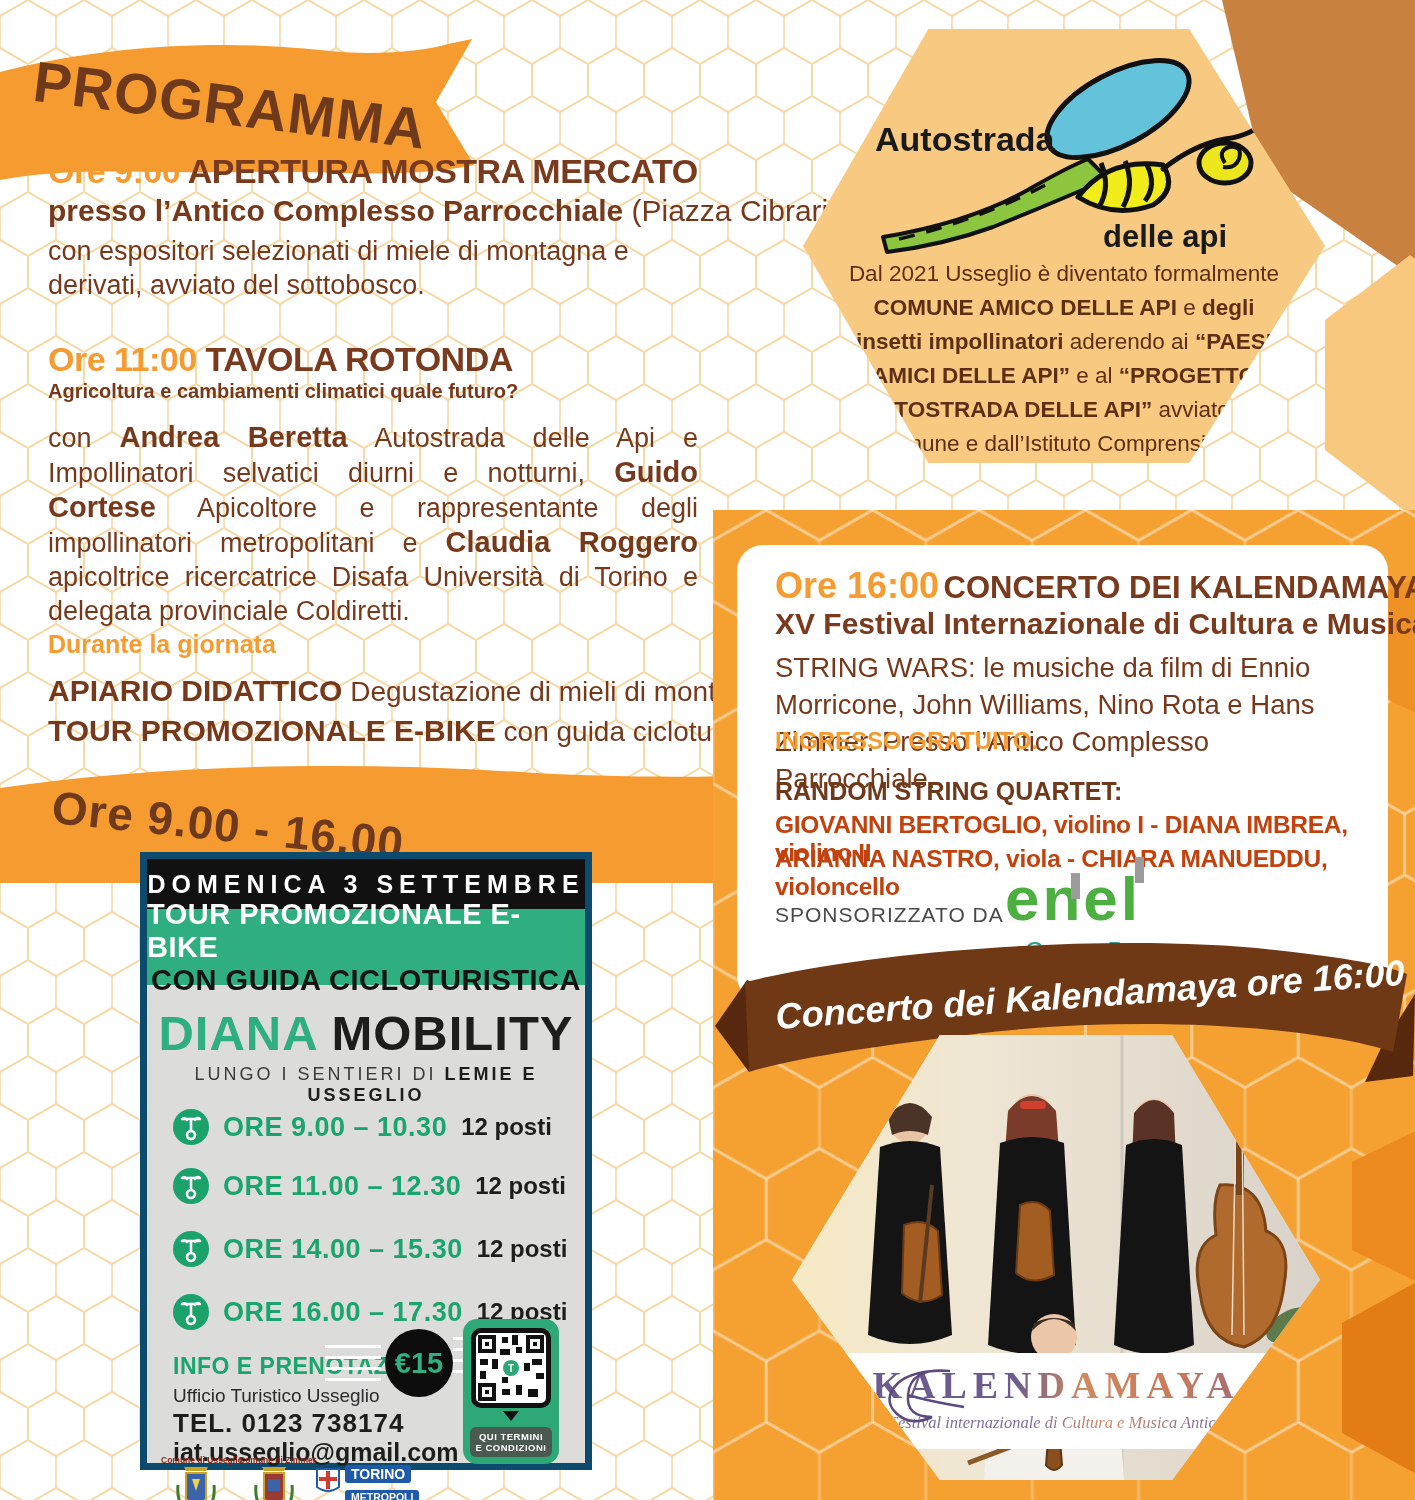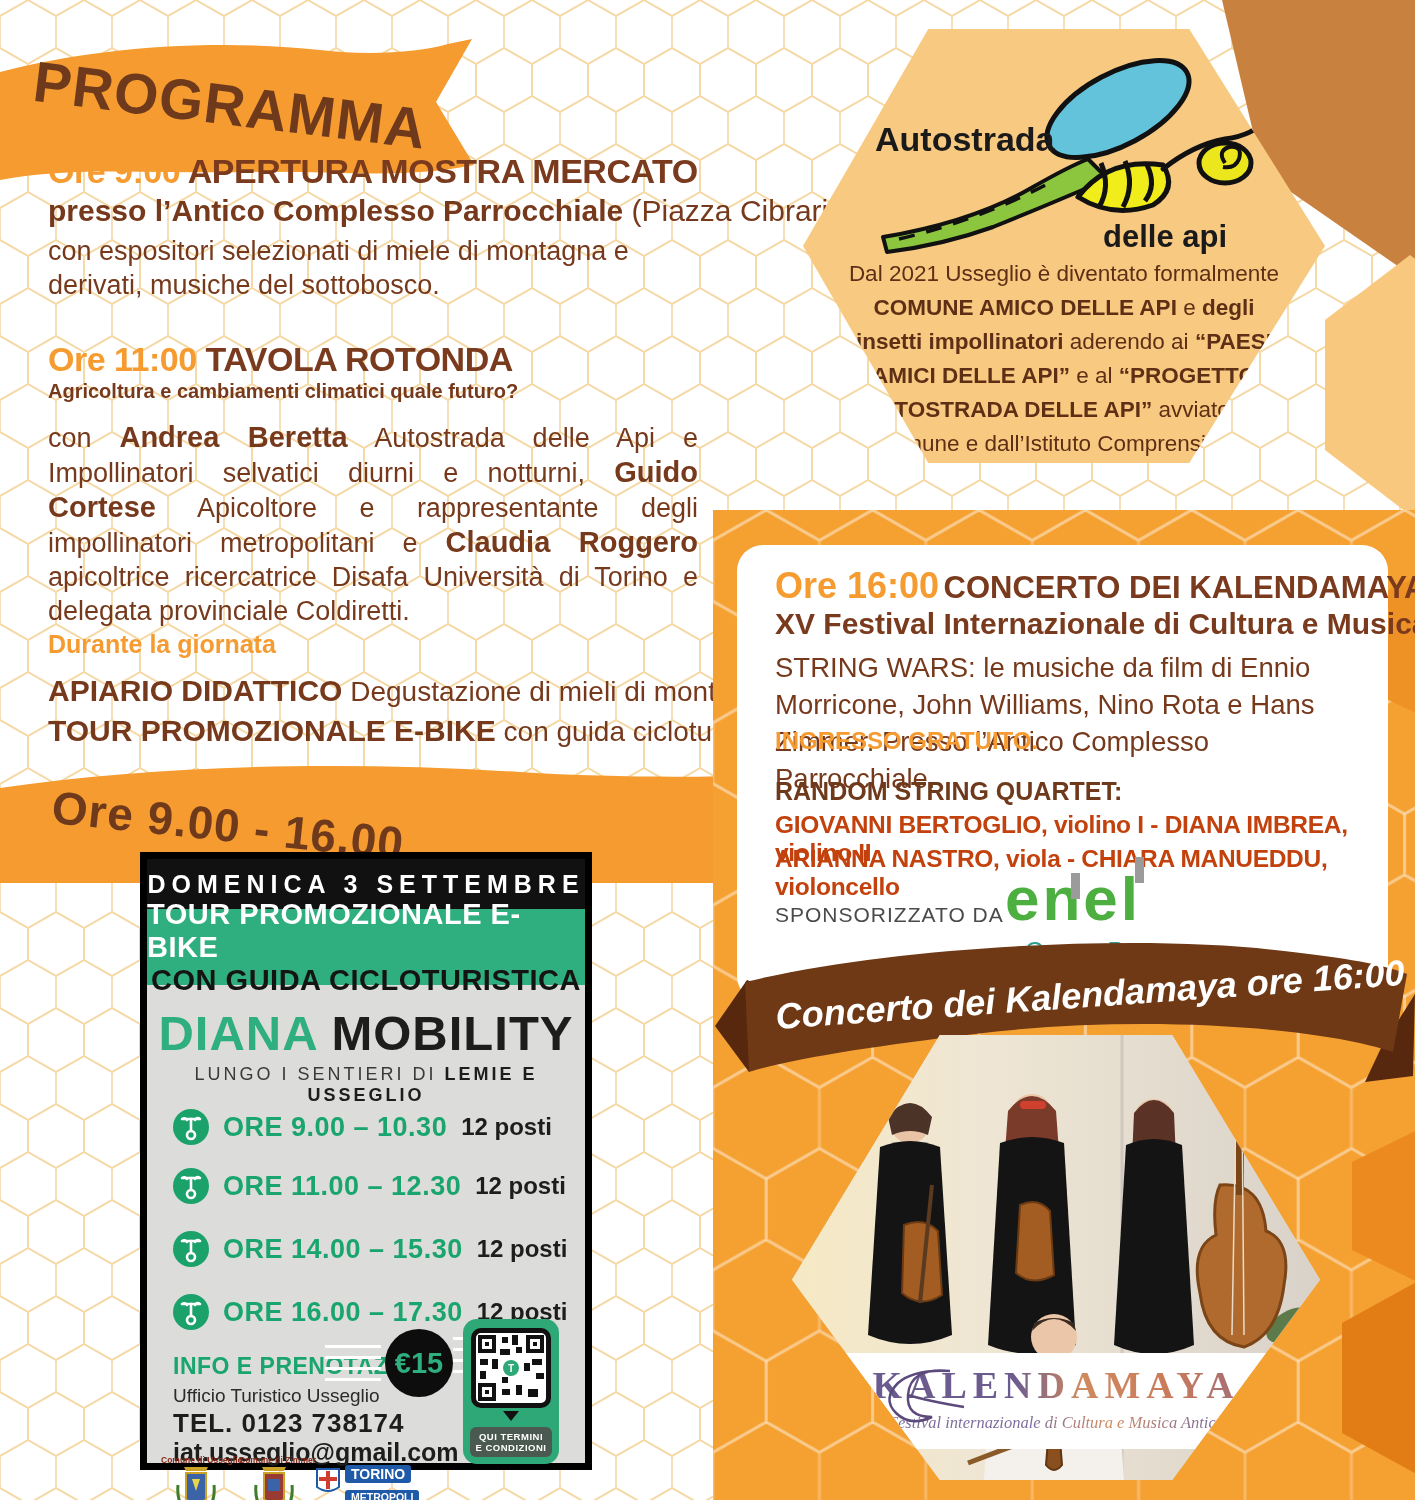--- a/index.html
+++ b/index.html
@@ -6,21 +6,21 @@
   #stage{position:relative;width:1415px;height:1500px;overflow:hidden;background:#ffffff;
          font-family:"Liberation Sans",sans-serif;}
   .abs{position:absolute;}
   
   .sec-head{font-size:34px;font-weight:800;letter-spacing:-0.5px;}
   .sec-head .t-orange{color:#f59b30;font-size:34px;}
   .sec-head .t-brown{color:#7a3a1d;}
   .body-txt{color:#76391c;font-size:27px;line-height:34px;}
   .bold-line{color:#76391c;font-weight:800;}
   
-  #poster{left:140px;top:852px;width:452px;height:618px;border:7px solid #000000;background:#dcdcda;box-sizing:border-box;}
+  #poster{left:140px;top:852px;width:452px;height:618px;border:7px solid #0c4a6e;background:#dcdcda;box-sizing:border-box;}
   #poster .bar-black{left:0;top:0;width:438px;height:50px;background:#111111;display:flex;align-items:center;justify-content:center;}
   #poster .bar-black span{color:#ffffff;font-weight:800;font-size:25px;letter-spacing:6px;}
   #poster .bar-green{left:0;top:50px;width:438px;height:76px;background:#2fae7f;display:flex;flex-direction:column;align-items:center;justify-content:center;line-height:33px;}
   #poster .bar-green .l1{color:#ffffff;font-weight:800;font-size:29px;letter-spacing:0.5px;}
   #poster .bar-green .l2{color:#141414;font-weight:800;font-size:29px;letter-spacing:0.5px;}
   .brandline{left:0;top:146px;width:438px;text-align:center;font-size:49px;font-weight:800;letter-spacing:1px;}
   .brandline .g{color:#2fae7f;}
   .brandline .k{color:#1d1d1b;}
   .subline{left:0;top:205px;width:438px;text-align:center;font-size:18px;color:#3a3a3a;letter-spacing:3px;}
   .subline b{color:#1d1d1b;}
@@ -110,21 +110,21 @@
   <div class="abs" style="left:38px;top:48px;transform:rotate(7deg);transform-origin:left top;
               font-size:57px;font-weight:800;color:#6e3a1b;letter-spacing:1px;">PROGRAMMA</div>
 
   <div class="abs sec-head" style="left:48px;top:152px;white-space:nowrap;">
     <span class="t-orange">Ore 9:00</span>
     <span class="t-brown">APERTURA MOSTRA MERCATO</span>
   </div>
   <div class="abs" style="left:48px;top:194px;font-size:30px;color:#76391c;white-space:nowrap;">
     <b>presso l’Antico Complesso Parrocchiale</b><span> (Piazza Cibrario)</span>
   </div>
-  <div class="abs body-txt" style="left:48px;top:234px;width:648px;">con espositori selezionati di miele di montagna e derivati, musiche del sottobosco.</div>
+  <div class="abs body-txt" style="left:48px;top:234px;width:648px;">con espositori selezionati di miele di montagna e derivati, avviato del sottobosco.</div>
 
   <div class="abs sec-head" style="left:48px;top:340px;white-space:nowrap;">
     <span class="t-orange">Ore 11:00</span>
     <span class="t-brown">TAVOLA ROTONDA</span>
   </div>
   <div class="abs bold-line" style="left:48px;top:380px;font-size:20px;">Agricoltura e cambiamenti climatici quale futuro?</div>
   <div class="abs body-txt" style="left:48px;top:420px;width:650px;text-align:justify;">
     <span>con </span><b style="font-size:29px">Andrea Beretta</b><span> Autostrada delle Api e Impollinatori selvatici diurni e notturni, </span><b style="font-size:29px">Guido Cortese</b><span> Apicoltore e rappresentante degli impollinatori metropolitani e </span><b style="font-size:29px">Claudia Roggero</b><span> apicoltrice ricercatrice Disafa Università di Torino e delegata provinciale Coldiretti.</span>
   </div>
 

